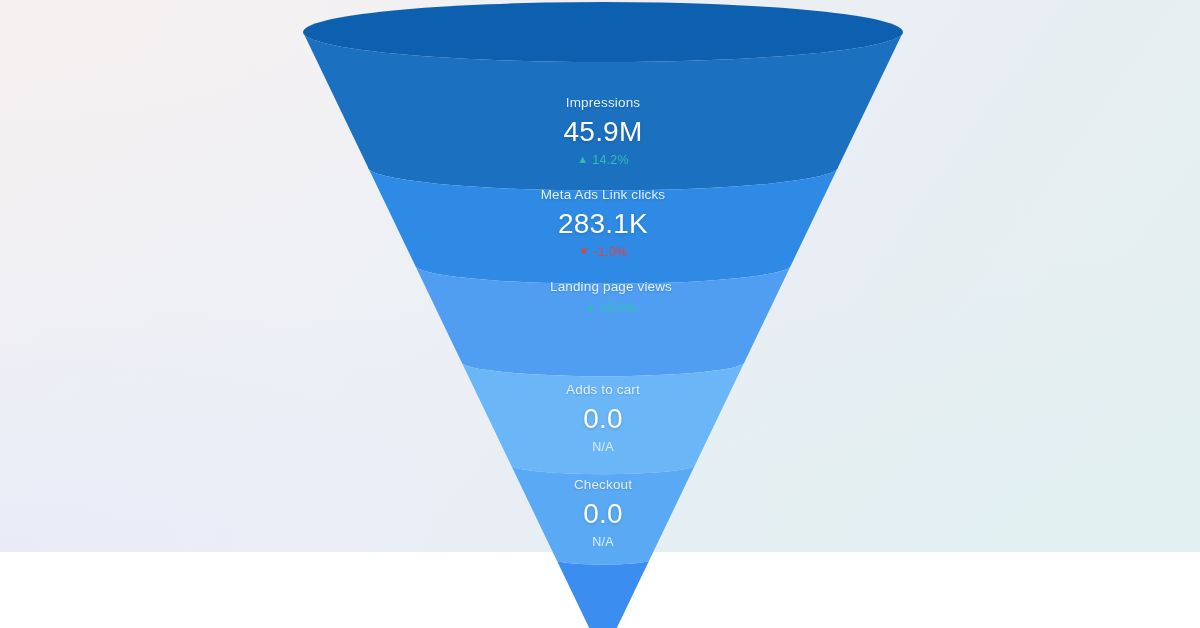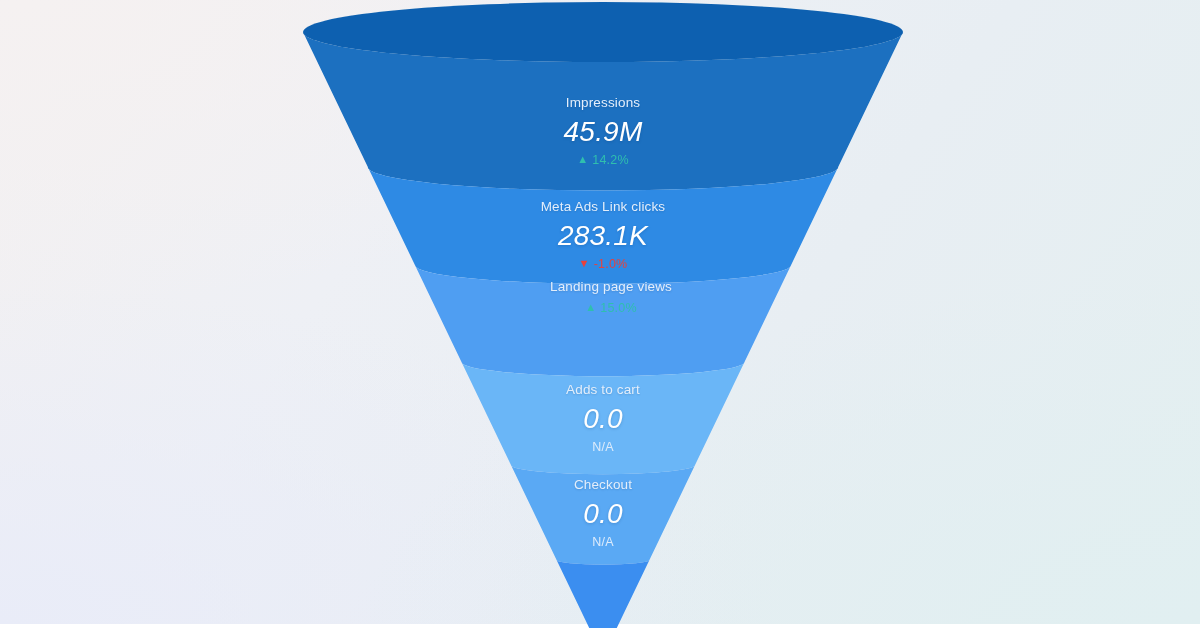--- a/index.html
+++ b/index.html
@@ -3,21 +3,21 @@
 <meta charset="utf-8">
 <title>Funnel</title>
 <style>
   html,body{margin:0;padding:0;}
   body{
     width:1200px;height:628px;overflow:hidden;
     font-family:"Liberation Sans","DejaVu Sans",sans-serif;
     position:relative;
   }
   #stage{
-    position:absolute;inset:0;width:1200px;height:624px;
+    position:absolute;inset:0;width:1200px;height:552px;
     background:
       radial-gradient(120% 95% at 100% 100%, #e1eff1 0%, rgba(225,239,241,0) 58%),
       radial-gradient(110% 90% at 0% 100%, #e9ecf8 0%, rgba(233,236,248,0) 60%),
       radial-gradient(95% 80% at 2% 0%, #f5f1f1 0%, rgba(245,241,241,0) 62%),
       linear-gradient(125deg,#f3f0f1 0%,#eef0f5 32%,#e8eef3 62%,#e3eff0 100%);
   }
   #funnelSvg{position:absolute;left:0;top:0;width:1200px;height:628px;display:block;}
   #labels{position:absolute;left:0;top:0;width:1200px;height:628px;}
   .seg-label{
     position:absolute;
@@ -34,21 +34,20 @@
     font-weight:400;
     text-shadow:0 1px 2px rgba(10,50,100,.18);
   }
   .seg-value{
     font-size:28px;
     color:#ffffff;
     font-weight:350;
     letter-spacing:.2px;
     margin-top:8px;
     text-shadow:0 1px 3px rgba(10,50,100,.22);
-    font-style:italic;
   }
   .seg-delta{
     font-size:12.5px;
     margin-top:8px;
     letter-spacing:.2px;
     display:flex;align-items:center;justify-content:center;gap:4px;
   }
   .arrow{display:inline-block;font-size:11px;line-height:1;}
   .delta-up{color:#2fbfae;}
   .delta-down{color:#e8413c;}
@@ -77,21 +76,21 @@
 
   <div id="labels">
       <div class="seg-label" style="left: 603px; top: 96px;">
         <div class="seg-name">Impressions</div>
         <div class="seg-value">45.9M</div>
         <div class="seg-delta delta-up" style="color: rgb(47, 191, 174);">
           <span class="arrow">▲</span>
           <span>14.2%</span>
         </div>
       </div>
-      <div class="seg-label" style="left: 603px; top: 200px;">
+      <div class="seg-label" style="left: 603px; top: 188px;">
         <div class="seg-name">Meta Ads Link clicks</div>
         <div class="seg-value">283.1K</div>
         <div class="seg-delta delta-down" style="color: rgb(232, 65, 60);">
           <span class="arrow">▼</span>
           <span>-1.0%</span>
         </div>
       </div>
       <div class="seg-label" style="left: 603px; top: 280px; margin-left: 8px;">
         <div class="seg-name">Landing page views</div>
         <div class="seg-delta delta-up" style="color: rgb(47, 191, 174);">

